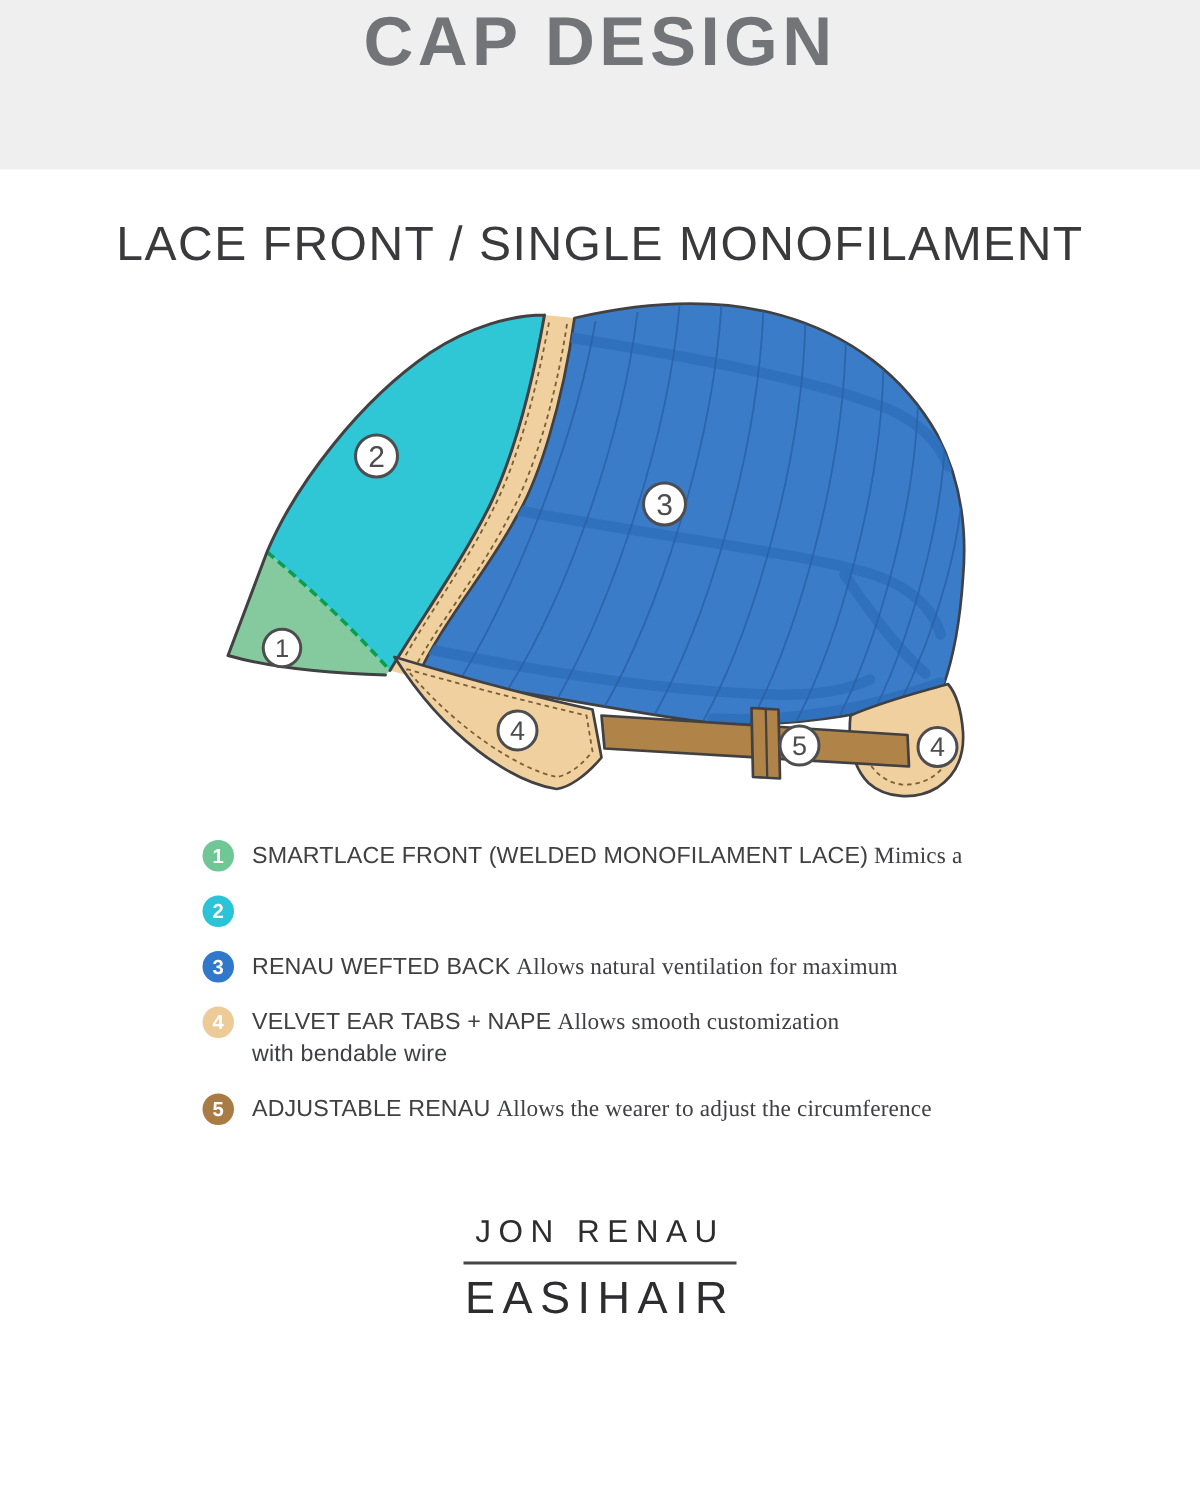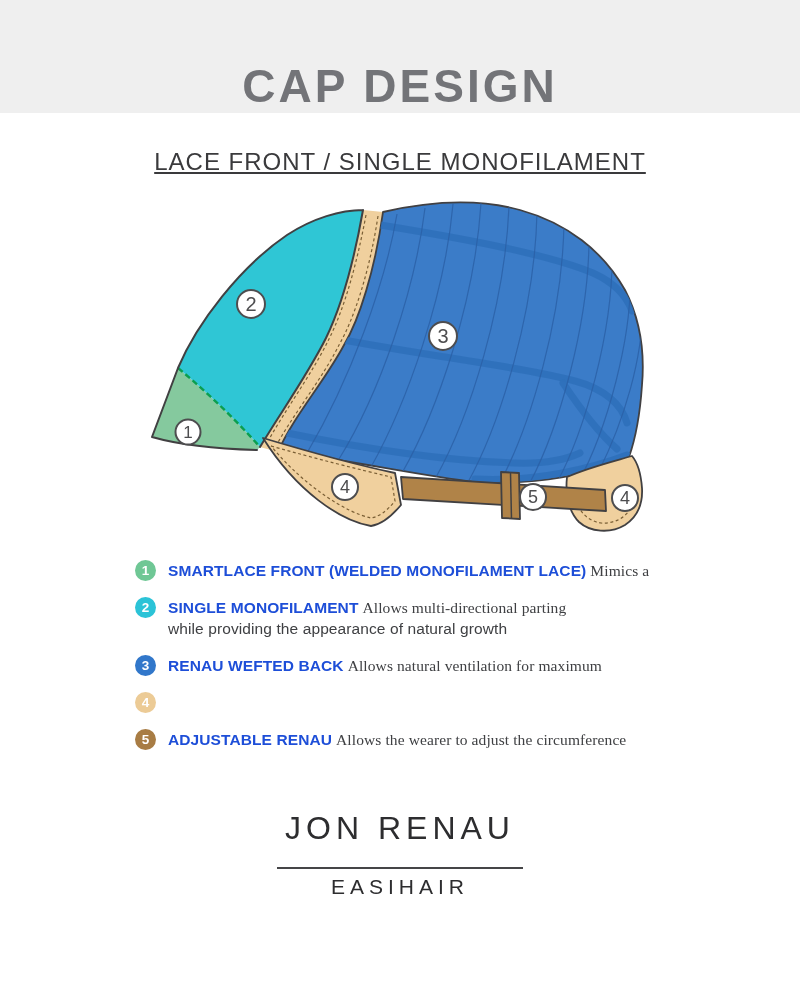--- a/index.html
+++ b/index.html
@@ -5,30 +5,30 @@
   html,body { margin:0; padding:0; }
   body {
     width:800px; height:1000px; overflow:hidden;
     background:#ffffff;
     font-family:"Liberation Sans", sans-serif;
     -webkit-font-smoothing:antialiased;
   }
   
   .header {
     height:113px; background:#efefef;
-    display:flex; align-items:flex-end; justify-content:center;
+    display:flex; align-items:flex-start; justify-content:center;
   }
   .page-title {
     margin:0; font-size:46px; font-weight:bold;
     color:#737478; letter-spacing:3px;
   }
   
   .subtitle {
     margin-top:33px; text-align:center;
-    font-size:24px; line-height:32px; color:#3a3a3c; letter-spacing:1px;text-decoration:underline;
+    font-size:32px; line-height:32px; color:#3a3a3c; letter-spacing:1px;
   }
   
   .diagram-wrap { width:530px; margin:17px auto 0; }
   svg { display:block; }
   .outl { stroke:#414042; stroke-width:1.8; stroke-linejoin:round; }
   .sil  { fill:none; stroke:#414042; stroke-width:2; stroke-linecap:round; }
   .stitch { fill:none; stroke:#7a5f35; stroke-width:1.2; stroke-dasharray:3 2.6; }
   .band { fill:none; stroke-width:7; stroke-linecap:round; opacity:.9; }
   .weft { fill:none; stroke-width:1.2; opacity:.8; }
   .lace-dash { fill:none; stroke-width:2.4; stroke-dasharray:6 3.5; }
@@ -37,29 +37,29 @@
   .buckle-mid { stroke:#414042; stroke-width:1.5; }
   
   .legend { width:560px; margin:15px 0 0 135px; }
   .legend-item { display:flex; gap:12px; margin-bottom:16px; }
   .badge {
     flex:0 0 21px; width:21px; height:21px; border-radius:50%;
     color:#ffffff; font-size:13.5px; font-weight:bold;
     display:flex; align-items:center; justify-content:center; margin-top:0;
   }
   .item-text { font-size:15.5px; line-height:21px; color:#3f4043; letter-spacing:.1px; }
-  .item-text .b { font-weight:bold; color:#1d4ed8;margin-top:32px; }
+  .item-text .b { font-weight:normal; color:#404040;margin-top:32px; }
   .item-text .r1 { margin-left:4px;font-family:Liberation Serif, serif; }
   
   .brand { text-align:center; margin-top:60px; color:#2d2d2f; }
   .brand-top {
-    display:inline-block; font-size:32px; letter-spacing:5px;
-    padding:0 8px 20px; border-bottom:2px solid #454547;
+    display:inline-block; font-size:21px; letter-spacing:5px;
+    padding:0 8px 7px; border-bottom:2px solid #454547;
   }
-  .brand-bottom { font-size:21px; letter-spacing:5px; margin-top:6px; }
+  .brand-bottom { font-size:30px; letter-spacing:5px; margin-top:6px; }
 </style>
 </head>
 <body>
 
 <div class="header" style="background: rgb(239, 239, 239);">
   <h1 class="page-title">CAP DESIGN</h1>
 </div>
 
 <div class="subtitle">LACE FRONT / SINGLE MONOFILAMENT</div>
 
@@ -134,35 +134,35 @@
 
   <div class="legend-item">
     <div class="badge" style="background: rgb(111, 199, 149);">1</div>
     <div class="item-text">
       <span class="b">SMARTLACE FRONT (WELDED MONOFILAMENT LACE)</span><span class="r1">Mimics a</span><br>
     </div>
   </div>
 
   <div class="legend-item">
     <div class="badge" style="background: rgb(43, 195, 215);">2</div>
-    <div class="item-text">
-      <span class="b">SINGLE MONOFILAMENT</span><span class="r1">Allows multi-directional parting</span><br>
-      <span>while providing the appearance of natural growth</span>
-    </div>
   </div>
 
   <div class="legend-item">
     <div class="badge" style="background: rgb(49, 119, 202);">3</div>
     <div class="item-text">
       <span class="b">RENAU WEFTED BACK</span><span class="r1">Allows natural ventilation for maximum</span><br>
     </div>
   </div>
 
   <div class="legend-item">
     <div class="badge" style="background: rgb(236, 203, 150);">4</div>
+    <div class="item-text">
+      <span class="b">VELVET EAR TABS + NAPE</span><span class="r1">Allows smooth customization</span><br>
+      <span>with bendable wire</span>
+    </div>
   </div>
 
   <div class="legend-item">
     <div class="badge" style="background: rgb(168, 124, 68);">5</div>
     <div class="item-text">
       <span class="b">ADJUSTABLE RENAU</span><span class="r1">Allows the wearer to adjust the circumference</span>
     </div>
   </div>
 
 </div>

